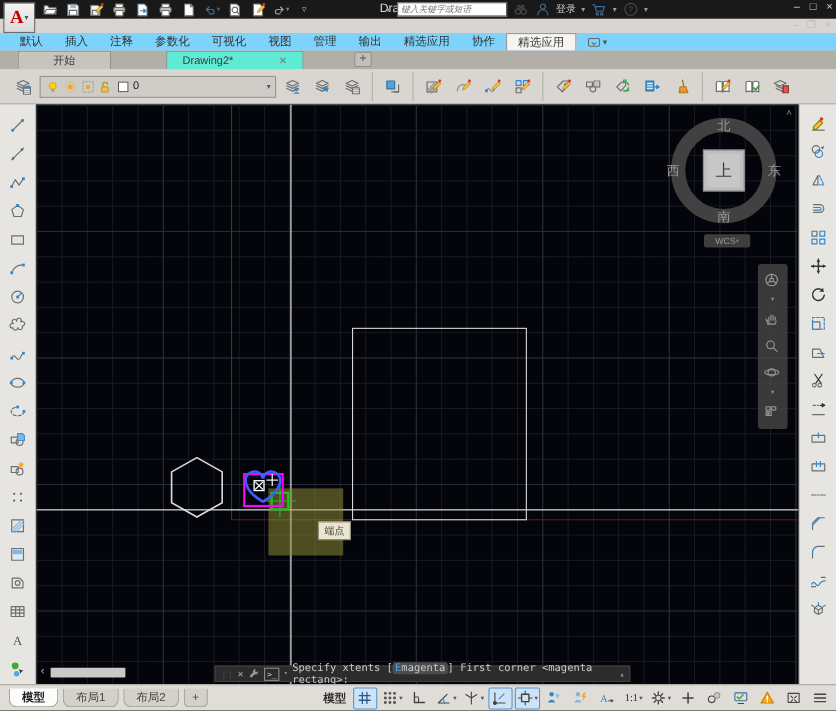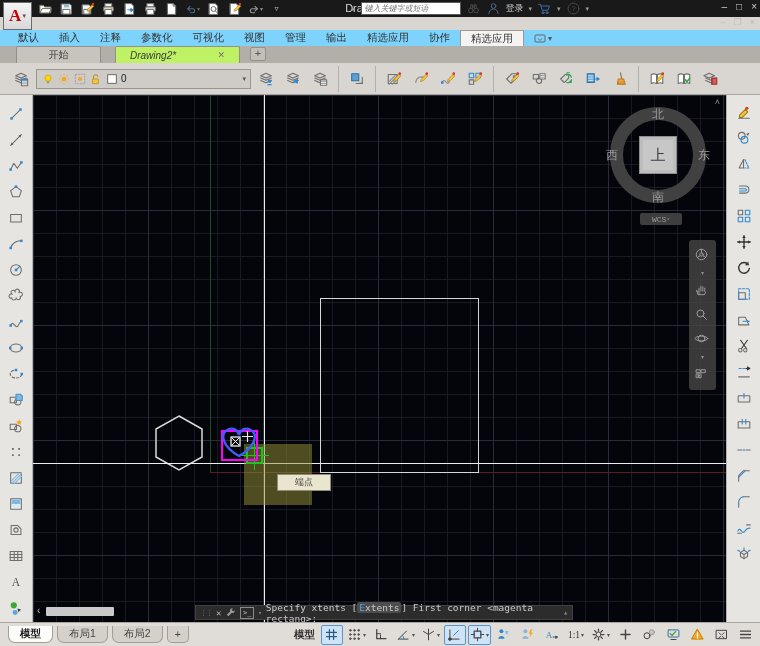--- a/index.html
+++ b/index.html
@@ -23,24 +23,24 @@
   
   #menubar{position:absolute;left:0;top:17px;width:760px;height:13px;background:#1f1f1f;display:flex;align-items:center;padding-left:40px;box-sizing:border-box;gap:18px;}
   #menubar .menu-item{color:#c9c9c9;font-size:9.5px;white-space:nowrap;}
   #doc-buttons{position:absolute;right:5px;top:17px;display:flex;gap:8px;color:#bbb;font-size:9px;}
   
   #ribbon-tabs{position:absolute;left:0;top:30px;width:760px;height:16px;background:#7dd3fc;display:flex;align-items:stretch;padding-left:8px;box-sizing:border-box;}
   #ribbon-tabs .rtab{padding:0 10px;font-size:10.5px;color:#333;display:flex;align-items:center;}
   #ribbon-tabs .rtab.active{background:#f5f4f2;border:1px solid #9d9993;border-bottom:none;}
   #ribbon-toggle{display:flex;align-items:center;gap:2px;margin-left:10px;color:#555;font-size:8px;}
   
-  #file-tabs{position:absolute;left:0;top:46px;width:760px;height:17px;background:#b2aea8;display:flex;align-items:flex-end;padding-left:16px;box-sizing:border-box;}
+  #file-tabs{position:absolute;left:0;top:46px;width:760px;height:17px;background:#b2aea8;display:flex;align-items:flex-end;padding-left:16px;box-sizing:border-box;gap:36px;}
   .ftab{height:16px;display:flex;align-items:center;font-size:10px;color:#3a3a3a;padding:0 14px;border:1px solid #948f89;border-bottom:none;border-radius:2px 2px 0 0;}
   .ftab.start{background:#c7c3bd;width:55px;justify-content:center;}
-  .ftab.active{background:#bef264;width:95px;justify-content:space-between;margin-left:14px;font-style:italic;}
+  .ftab.active{background:#5eead4;width:95px;justify-content:space-between;margin-left:14px;}
   .ftab .x{color:#777;font-size:9px;margin-left:10px;}
   #newtab-btn{margin-left:10px;margin-bottom:2px;color:#555;font-size:11px;border:1px solid #948f89;border-radius:2px;width:14px;height:12px;line-height:11px;text-align:center;background:#c2beb8;}
   
   #toolbar{position:absolute;left:0;top:63px;width:760px;height:32px;background:#d9d6d1;border-bottom:1px solid #a8a49f;display:flex;align-items:center;padding-left:4px;box-sizing:border-box;}
   .tgroup{display:flex;align-items:center;gap:3px;padding:0 5px;height:28px;}
   .tsep{width:1px;height:26px;background:#b3afa9;margin:0 1px;}
   .tbtn{width:24px;height:26px;display:flex;align-items:center;justify-content:center;border-radius:2px;}
   #layer-combo{display:flex;align-items:center;gap:3px;width:215px;height:20px;background:#cfccc7;border:1px solid #9a968f;padding:0 4px;box-sizing:border-box;}
   #layer-combo .lname{font-size:10px;color:#222;flex:1;}
   #layer-combo .caret{font-size:7px;color:#555;}
@@ -60,33 +60,33 @@
       linear-gradient(90deg, rgba(26,28,38,.9) 1px, transparent 1px);
     background-size:115px 115px,115px 115px,23px 23px,23px 23px;}
   .abs{position:absolute;}
   #axis-y{left:177px;top:0;width:1px;height:378px;background:#1d4d1d;}
   #axis-x{left:177px;top:377px;height:1px;width:516px;background:#5a1d1d;}
   #cross-v{left:231px;top:0;width:1px;height:527px;background:#ededed;}
   #cross-h{left:0;top:368px;width:693px;height:1px;background:#ededed;}
   #big-rect{left:287px;top:203px;width:157px;height:173px;border:1.5px solid #d7d7d7;}
   #olive-box{left:211px;top:349px;width:68px;height:61px;background:rgba(150,150,55,.5);}
   #magenta-rect{left:188px;top:335px;width:33px;height:27px;border:2px solid #f0f;}
-  #snap-tooltip{left:244px;top:379px;background:#e9e5cf;border:1px solid #8d8d7a;color:#3c3c30;font-size:9px;padding:1px 17px;}
+  #snap-tooltip{left:256px;top:379px;background:#e9e5cf;border:1px solid #8d8d7a;color:#3c3c30;font-size:9px;padding:1px 5px;}
   
   #viewcube{left:570px;top:5px;width:110px;height:110px;}
   #vc-ring{position:absolute;left:7px;top:7px;width:70px;height:70px;border:13px solid rgba(68,68,68,.95);border-radius:50%;}
   .vc-label{position:absolute;color:#9b9b9b;font-size:12px;}
   #vc-n{left:0;right:0;top:6px;text-align:center;}
   #vc-s{left:0;right:0;bottom:4px;text-align:center;}
   #vc-w{left:3px;top:47px;}
   #vc-e{right:3px;top:47px;}
   #vc-face{position:absolute;left:36px;top:36px;width:36px;height:36px;background:#c7c7c7;border:1px solid #8e8e8e;
            display:flex;align-items:center;justify-content:center;color:#3c3c3c;font-size:15px;box-shadow:inset 0 0 0 3px #bdbdbd;}
   #wcs-pill{left:607px;top:118px;width:42px;height:12px;background:#3e3e3e;border-radius:2px;color:#999;
-            font-size:8px;display:flex;align-items:center;justify-content:center;gap:0;font-family:Liberation Mono, monospace;}
+            font-size:8px;display:flex;align-items:center;justify-content:center;gap:0;}
   #wcs-pill i{font-style:normal;font-size:6px;color:#777;}
   
   #navbar{left:656px;top:145px;width:27px;height:150px;background:rgba(70,70,70,.82);border-radius:3px;
           display:flex;flex-direction:column;align-items:center;justify-content:space-evenly;}
   #navbar .icn{width:17px;height:17px;}
   #navbar .caret{color:#8d8d8d;font-size:6px;line-height:4px;}
   #canvas-scroll-up{right:6px;top:2px;color:#8f8f8f;font-size:9px;}
   #hscroll-arrow{left:4px;top:511px;color:#bdbdbd;font-size:10px;line-height:10px;}
   #hscroll-thumb{left:13px;top:512px;width:68px;height:9px;background:#c9c9c9;border-radius:1px;}
   
@@ -698,21 +698,21 @@
         <span id="cmd-dots">⋮⋮</span>
         <span id="cmd-close">✕</span>
         <span class="icn" id="ic-wrench">
             <svg viewBox="0 0 18 18" width="11" height="11">
               <path d="M13 2.5a3.6 3.6 0 0 0-4.7 4.7L3 12.5 5.5 15l5.3-5.3A3.6 3.6 0 0 0 15.5 5l-2.2 2.2-2.5-2.5z" fill="#9a9a9a"></path>
             </svg>
           </span>
         <span id="cmd-prompt-icon">&gt;_</span>
         <span class="caret">▾</span>
         <span>
-          <span>Specify xtents [</span><span class="cmd-opt"><span class="cmd-key">E</span><span>xtents</span></span><span>] First corner &lt;magenta rectang&gt;:</span>
+          <span>Specify xtents [</span><span class="cmd-opt"><span class="cmd-key">E</span><span>magenta</span></span><span>] First corner &lt;magenta rectang&gt;:</span>
         </span>
         <span id="cmd-up">▴</span>
       </div>
     </div>
 
     <div class="strip" id="right-strip">
         <div class="icn">
           <svg viewBox="0 0 18 18" width="16" height="16" fill="none" stroke="#6e6e6e" stroke-width="1.2" stroke-linecap="round" stroke-linejoin="round">
             <path d="M4 12.5l6.5-6.5 2.8 2.8-6.5 6.5H4z" fill="#f5c242" stroke="#a07d00"></path>
             <circle cx="12.2" cy="4.8" r="1.8" fill="#d33" stroke="none"></circle>

